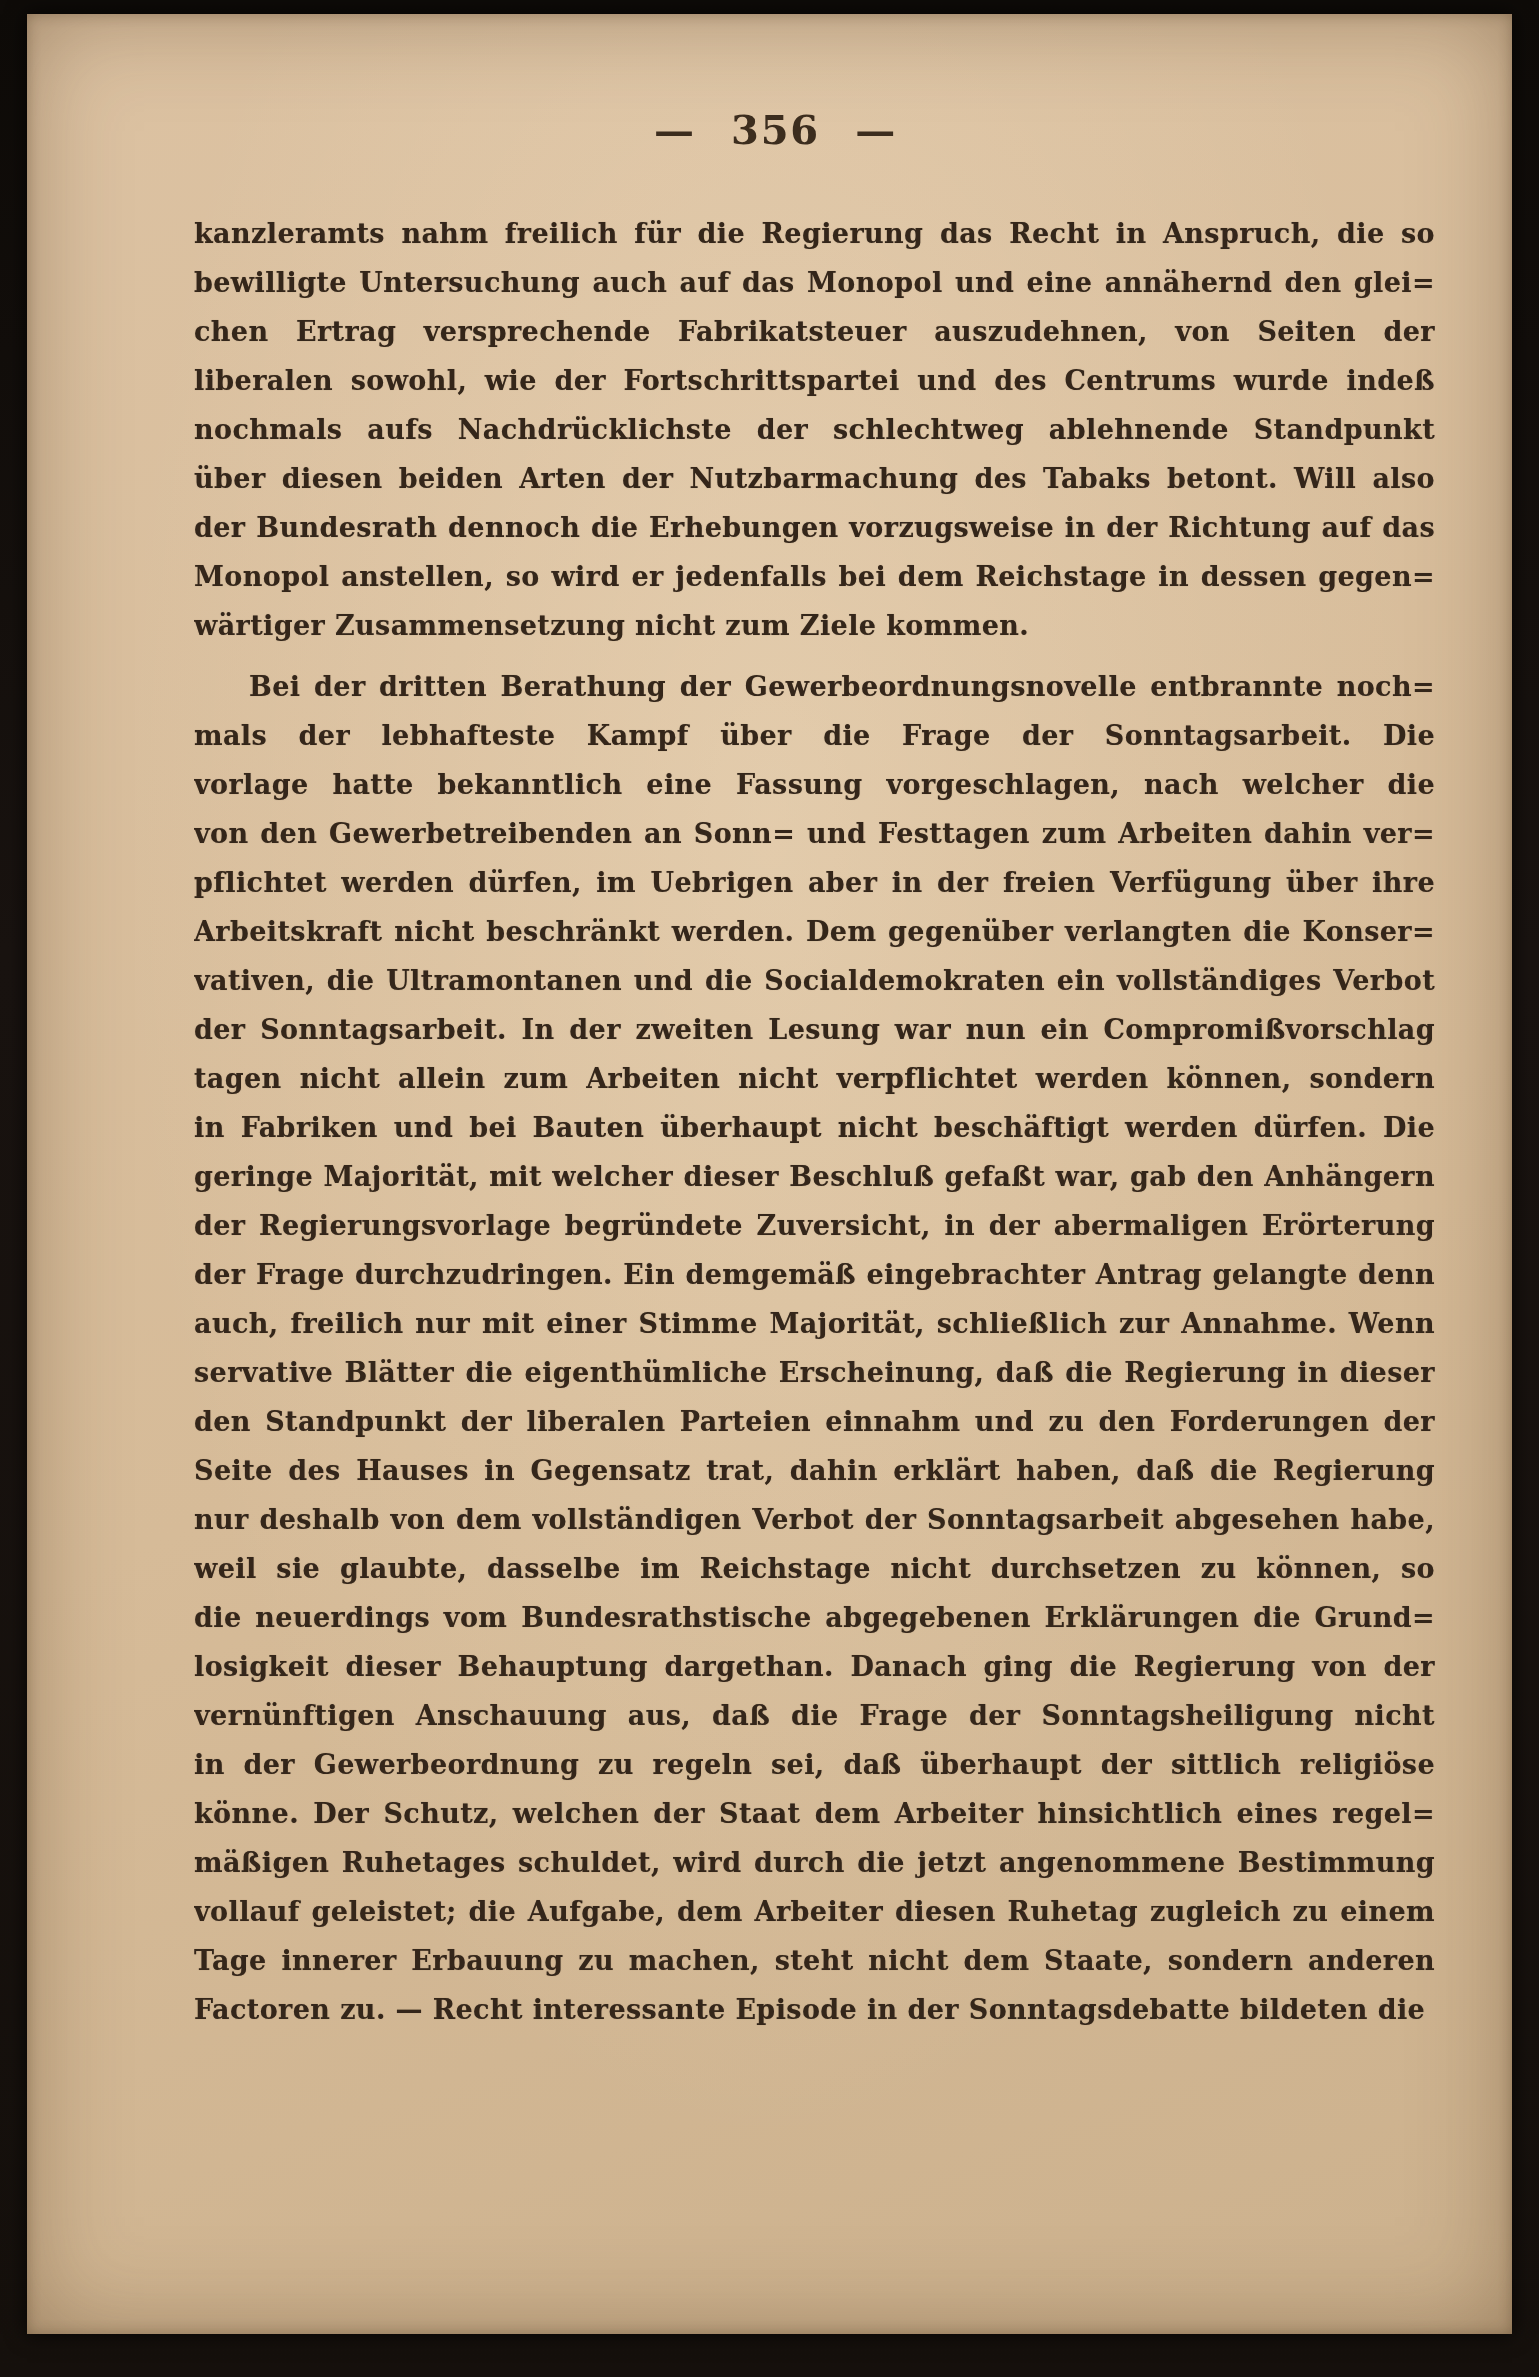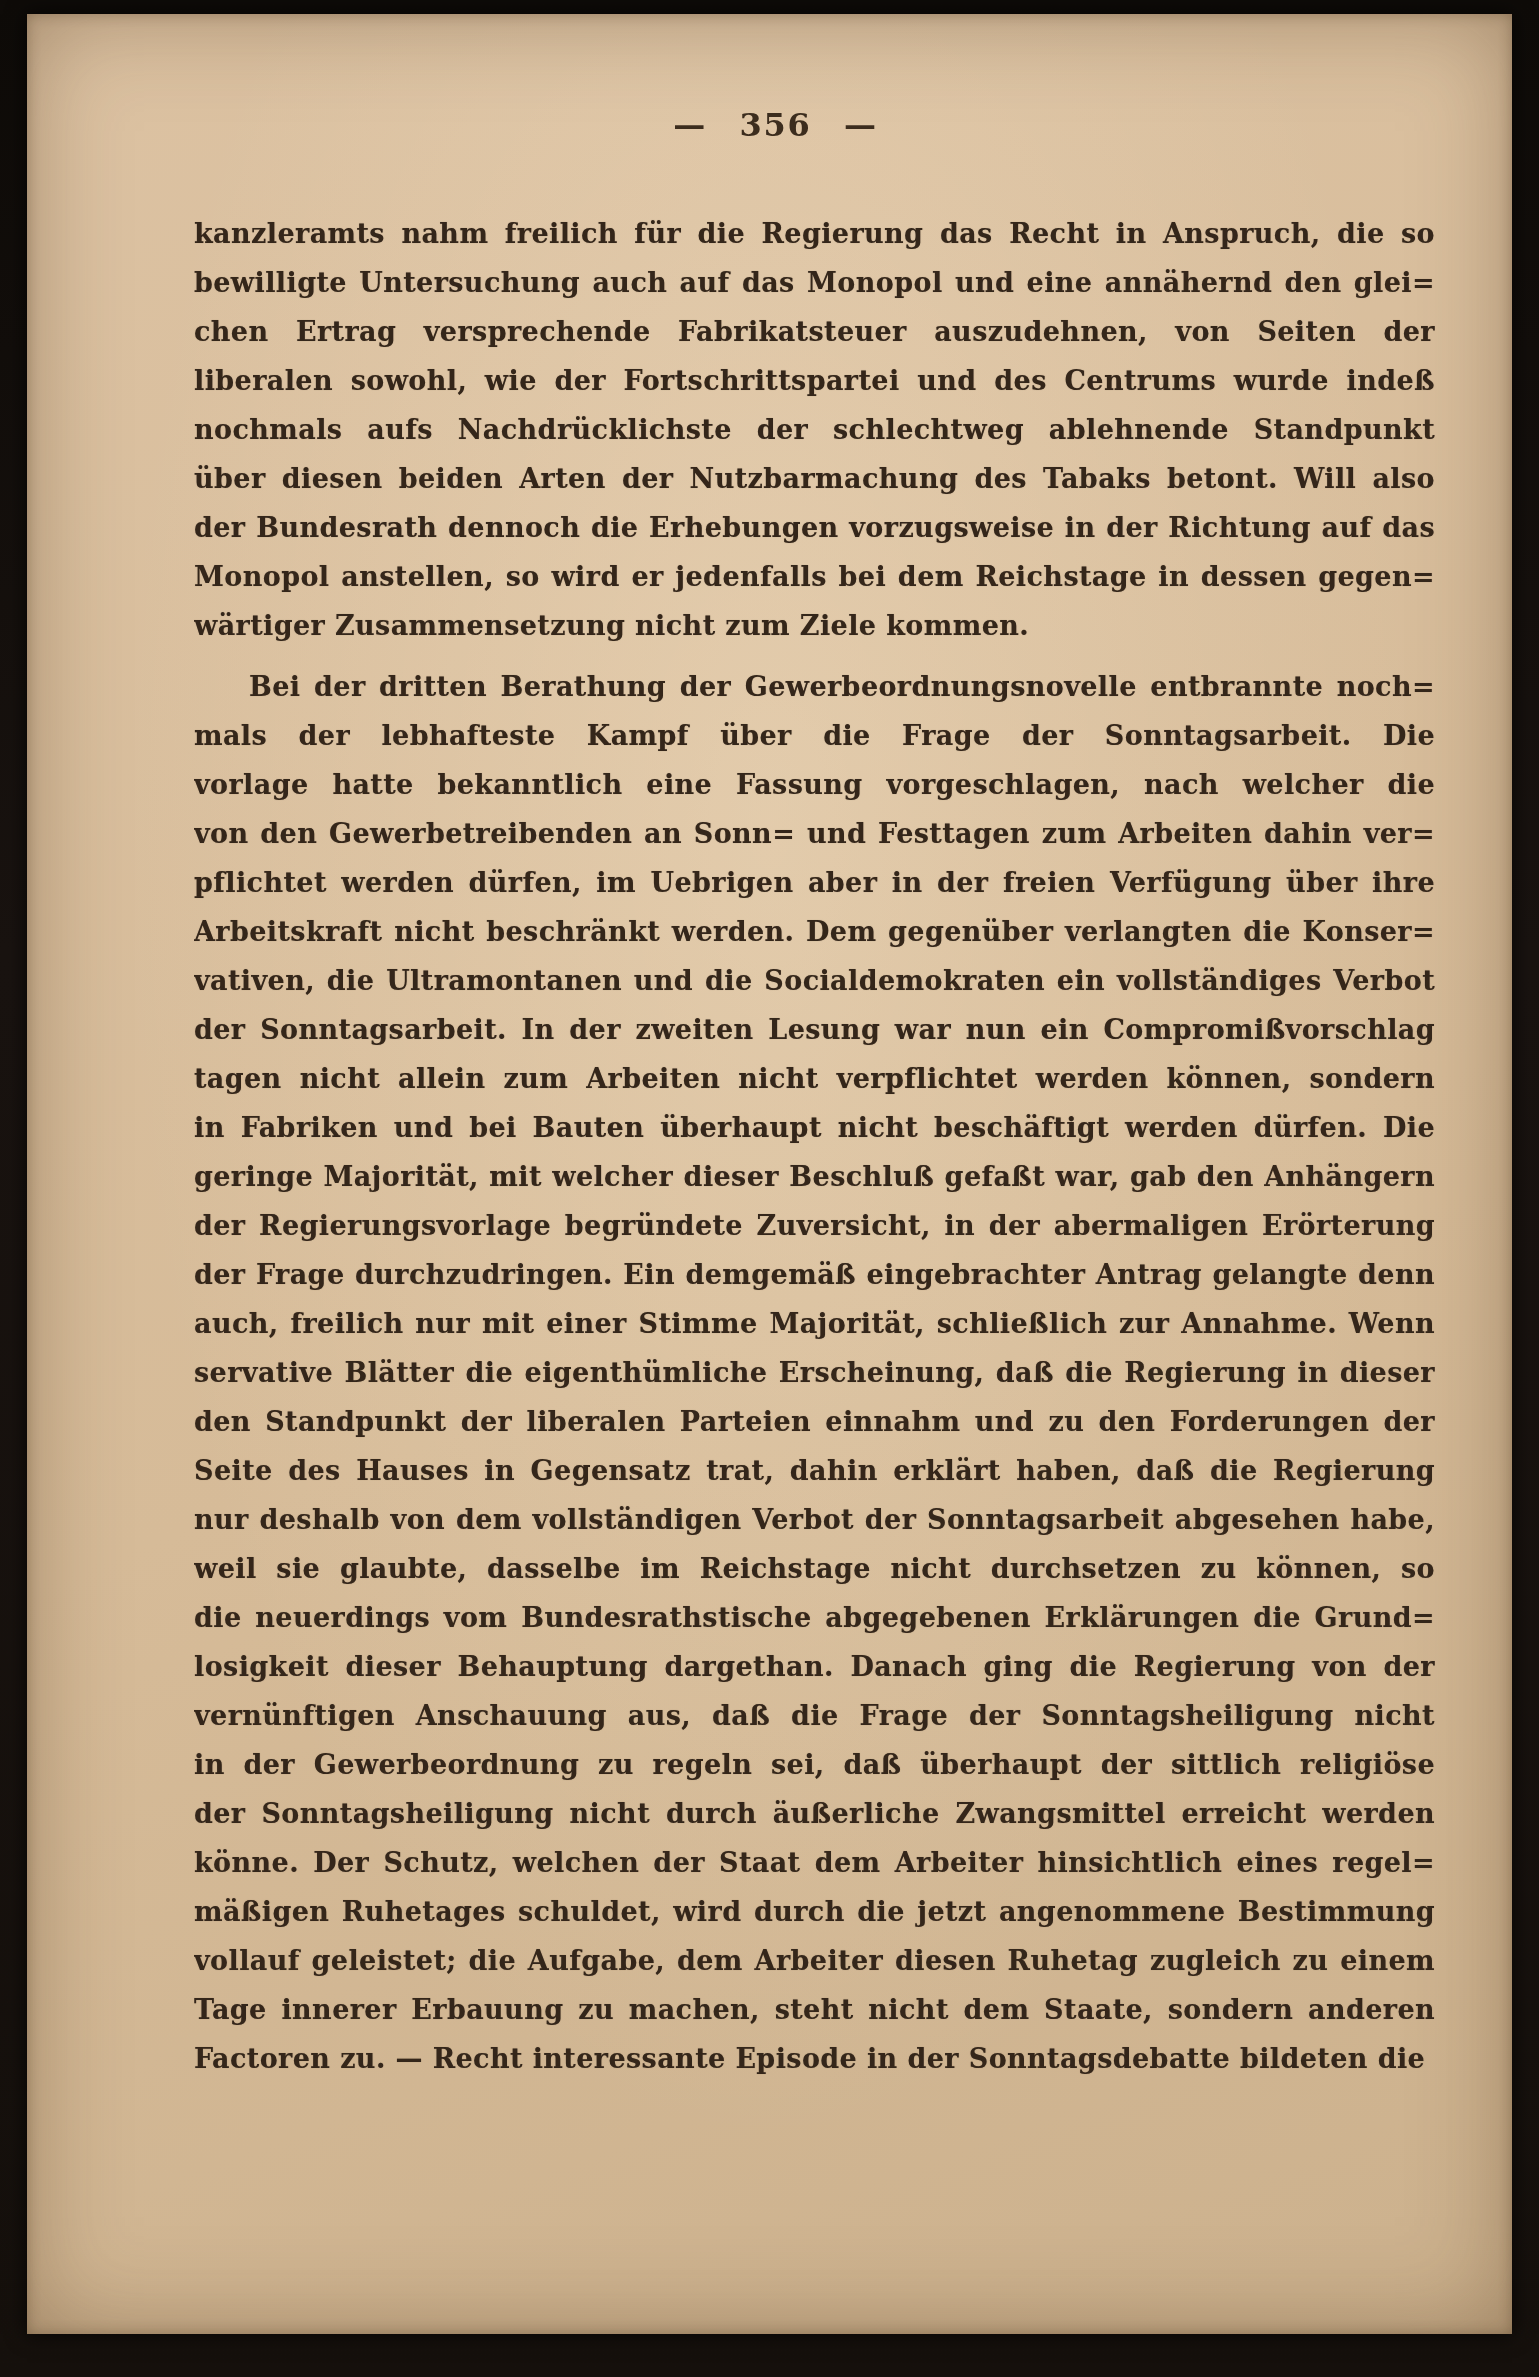--- a/index.html
+++ b/index.html
@@ -27,21 +27,21 @@
       inset 0 0 98px rgba(74,48,22,0.38),
       inset 0 0 14px rgba(43,27,11,0.30),
       0 0 19.5px rgba(0,0,0,0.8);
   }
   .page-header {
     position: absolute;
     top: 92px;
     left: 12px;
     right: 0;
     text-align: center;
-    font-size: 32px;
+    font-size: 40px;
     font-weight: bold;
     letter-spacing: 1.8px;
     word-spacing: 19.5px;
     color: #3c2d1e;
   }
   .text-block {
     position: absolute;
     top: 183px;
     left: 155px;
     width: 1265px;
@@ -103,21 +103,20 @@
         <div class="line">auch, freilich nur mit einer Stimme Majorität, schließlich zur Annahme. Wenn kon=</div>
         <div class="line">servative Blätter die eigenthümliche Erscheinung, daß die Regierung in dieser Frage</div>
         <div class="line">den Standpunkt der liberalen Parteien einnahm und zu den Forderungen der rechten</div>
         <div class="line">Seite des Hauses in Gegensatz trat, dahin erklärt haben, daß die Regierung</div>
         <div class="line">nur deshalb von dem vollständigen Verbot der Sonntagsarbeit abgesehen habe,</div>
         <div class="line">weil sie glaubte, dasselbe im Reichstage nicht durchsetzen zu können, so haben</div>
         <div class="line">die neuerdings vom Bundesrathstische abgegebenen Erklärungen die Grund=</div>
         <div class="line">losigkeit dieser Behauptung dargethan. Danach ging die Regierung von der</div>
         <div class="line">vernünftigen Anschauung aus, daß die Frage der Sonntagsheiligung nicht</div>
         <div class="line">in der Gewerbeordnung zu regeln sei, daß überhaupt der sittlich religiöse Zweck</div>
-        <div class="line">der Sonntagsheiligung nicht durch äußerliche Zwangsmittel erreicht werden</div>
         <div class="line">könne. Der Schutz, welchen der Staat dem Arbeiter hinsichtlich eines regel=</div>
         <div class="line">mäßigen Ruhetages schuldet, wird durch die jetzt angenommene Bestimmung</div>
         <div class="line">vollauf geleistet; die Aufgabe, dem Arbeiter diesen Ruhetag zugleich zu einem</div>
         <div class="line">Tage innerer Erbauung zu machen, steht nicht dem Staate, sondern anderen</div>
         <div class="line last">Factoren zu. — Recht interessante Episode in der Sonntagsdebatte bildeten die</div>
       </div>
     </div>
 </div>
 
 

